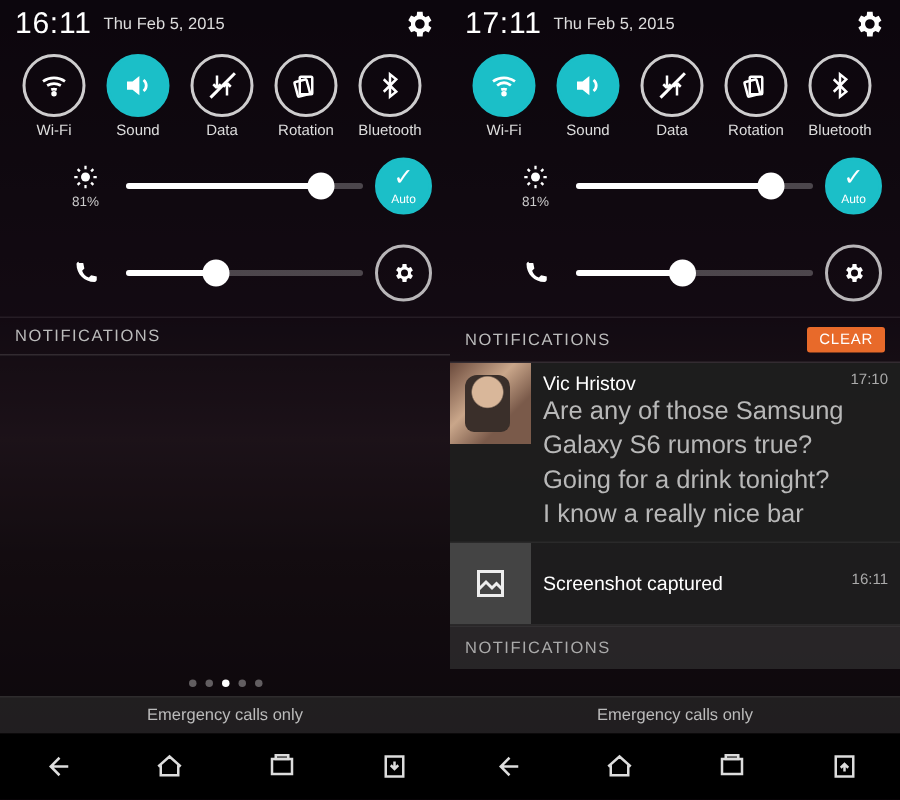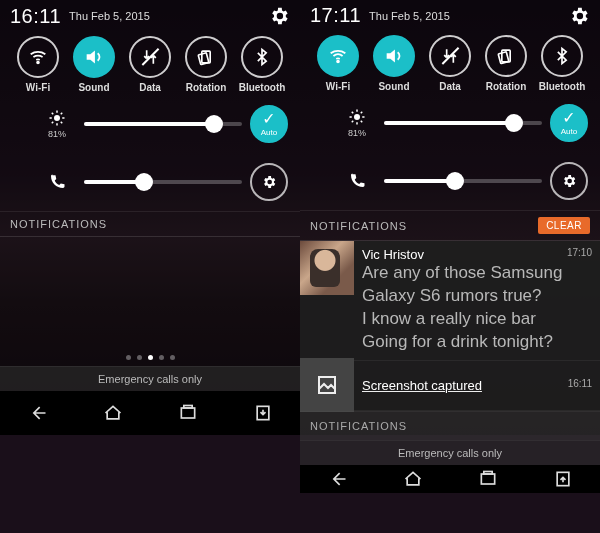--- a/index.html
+++ b/index.html
@@ -5,42 +5,42 @@
 * { margin: 0; padding: 0; box-sizing: border-box; }
 body {
   width: 600px; height: 533px;
   font-family: -apple-system, "Helvetica Neue", Arial, sans-serif;
   background: #1a0f1a;
   overflow: hidden;
   display: flex;
   position: relative;
 }
 .screen {
-  width: 300px; height: 435px;
+  width: 300px; height: 533px;
   position: relative;
   display: flex; flex-direction: column;
   background: linear-gradient(180deg, #1b0e1d 0%, #2a1829 40%, #3e2836 55%, #2a1b24 70%, #1a0f18 100%);
   color: #eee;
 }
 .screen::before{
   content:"";
   position:absolute; inset:0;
   background: rgba(0,0,0,0.55);
   z-index:0;
 }
 .status-bar, .qs-row, .brightness-row, .vol-row, .notif-header, .notif-card, .sub-header, .navbar, .emergency, .dots { position: relative; z-index: 1; }
 .status-bar {
   display:flex; align-items:center; justify-content:space-between;
   padding: 4px 10px 2px 10px; height: 30px;
 }
 .time { font-size: 20px; font-weight: 300; letter-spacing: 0.5px; color:#fff;}
 .date { font-size: 11px; color:#ddd; margin-left:8px; flex:1;}
 .gear { width:22px; height:22px; color:#fff; }
 .qs-row {
-  display:flex; justify-content:center; padding: 6px 8px 2px 8px; font-weight: bold;
+  display:flex; justify-content:flex-start; padding: 6px 8px 2px 8px;
 }
 .qs-item { display:flex; flex-direction:column; align-items:center; width:56px; }
 .qs-circle {
   width:42px; height:42px; border-radius:50%;
   border:2px solid rgba(255,255,255,0.8);
   display:flex; align-items:center; justify-content:center;
   color:#fff;
 }
 .qs-circle.active { background:#1bbfc8; border-color:#1bbfc8; }
 .qs-circle.strike { position:relative; }
@@ -85,21 +85,21 @@
 }
 .notif-card .avatar, .notif-card .icon-sq {
   width:54px; height:54px; flex:none;
   background:#444; display:flex; align-items:center; justify-content:center;
 }
 .notif-card .body { flex:1; padding:6px 8px; position:relative;}
 .notif-card .title { font-size:13px; color:#fff; }
 .notif-card .line { font-size:17px; color:#b8b8b8; line-height:1.35;}
 .notif-card .ts { position:absolute; top:6px; right:8px; font-size:10px; color:#aaa;}
 .notif-card.simple { align-items:center; min-height:50px;}
-.notif-card.simple .body{ display:flex; align-items:flex-start;text-decoration:underline;}
+.notif-card.simple .body{ display:flex; align-items:flex-start;}
 .sub-header {
   padding:8px 10px; font-size:11px; letter-spacing:1px; color:#aaa;
   background:rgba(60,60,60,0.55);
   border-top:1px solid rgba(255,255,255,0.05);
 }
 .spacer{flex:1; position:relative; z-index:1;}
 .dots { display:flex; gap:6px; justify-content:center; padding:6px 0;}
 .dots span{ width:5px; height:5px; border-radius:50%; background:rgba(255,255,255,0.35);}
 .dots span.active{ background:#fff;}
 .emergency {
@@ -380,22 +380,22 @@
   </div>
 
   <div class="notif-card">
     <div class="avatar">
         <div class="avatar-img"></div>
       </div>
     <div class="body">
       <div class="title">Vic Hristov</div>
       <div class="ts">17:10</div>
       <div class="line">Are any of those Samsung Galaxy S6 rumors true?</div>
+      <div class="line">Going for a drink tonight?</div>
       <div class="line">I know a really nice bar</div>
-      <div class="line">Going for a drink tonight?</div>
     </div>
   </div>
 
   <div class="notif-card simple">
     <div class="icon-sq">
       <svg width="24" height="24" viewBox="0 0 24 24" fill="none" stroke="#eee" stroke-width="2">
           <rect x="4" y="4" width="16" height="16"></rect>
           <path d="M4 16l5-5 4 4 3-3 4 4"></path>
         </svg>
     </div>

